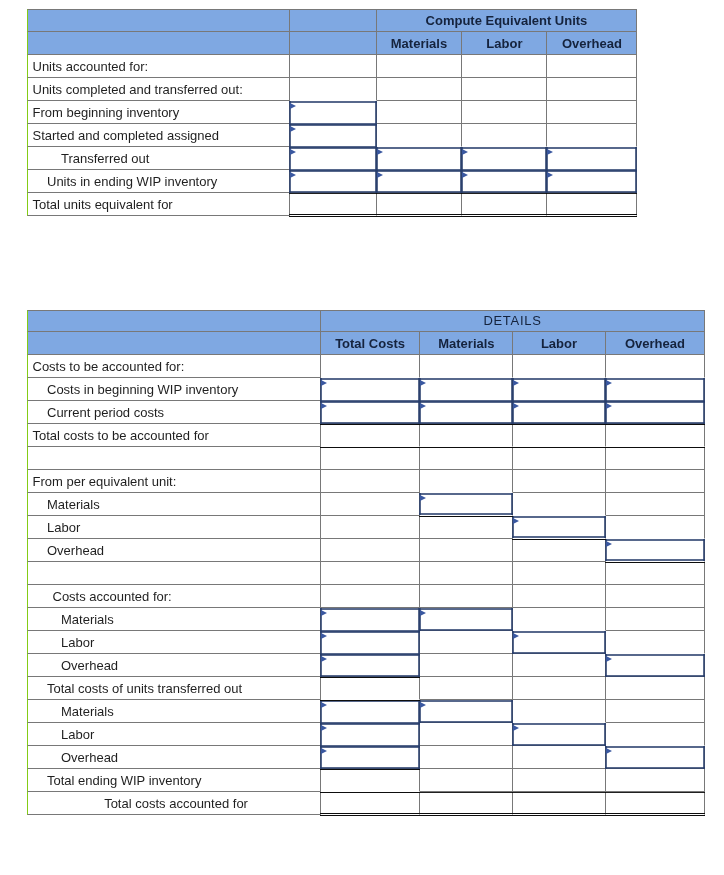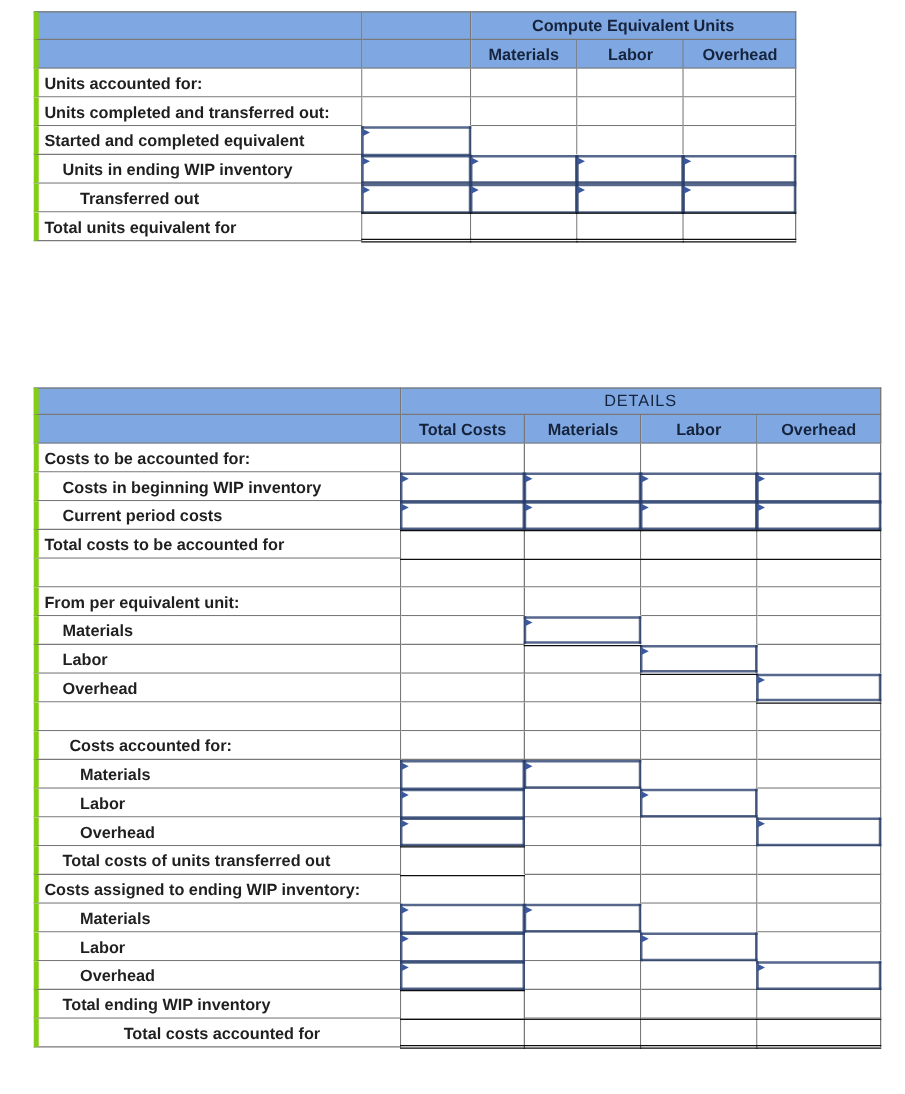--- a/index.html
+++ b/index.html
@@ -12,21 +12,21 @@
   table.grid{
     position:absolute;border-collapse:separate;border-spacing:0;table-layout:fixed;
     font-size:13px;color:#1f1f1f;
   }
   table.grid td{
     border-right:1px solid #787878;
     border-bottom:1px solid #787878;
     padding:0;margin:0;box-sizing:border-box;
     vertical-align:middle;position:relative;background:#ffffff;
   }
-  table.grid tr td:first-child{border-left:4px solid #84cc16;font-weight:bold;}
+  table.grid tr td:first-child{border-left:1px solid #84cc16;}
   table.grid tr:first-child td{border-top:1px solid #787878;}
   table.grid td.hdr{background:#7fa8e2;}
   table.grid td.hdrc.nb{font-weight:normal;letter-spacing:0.7px;}
   table.grid td.hdrc{background:#7fa8e2;text-align:center;font-weight:bold;color:#15233d;font-size:13px;}
   td.lbl{white-space:nowrap;}
   .tx{display:block;}
   .i0{padding-left:4.5px}
   .i1{padding-left:19px}
   .i2{padding-left:33px}
   .ibox{
@@ -115,36 +115,104 @@
           <td class="lbl" style="height: 23px;">
             <span class="tx i0">Units completed and transferred out:</span>
           </td>
           <td class="nbb"></td>
           <td></td>
           <td></td>
           <td></td>
         </tr>
         <tr style="height: 23px;">
           <td class="lbl" style="height: 23px;">
-            <span class="tx i0">Started and completed equivalent</span>
-          </td>
-          <td class="nbb">
-            <div class="ibox stk">
-              <span class="bx">
-                <i class="t"></i>
-                <i class="r"></i>
-                <i class="b"></i>
-                <i class="l"></i>
-              </span>
-              <span class="tri"></span>
-            </div>
-          </td>
-          <td class="nbb"></td>
-          <td class="nbb"></td>
-          <td class="nbb"></td>
+            <span class="tx i0">From beginning inventory</span>
+          </td>
+          <td class="nbb">
+            <div class="ibox stk">
+              <span class="bx">
+                <i class="t"></i>
+                <i class="r"></i>
+                <i class="b"></i>
+                <i class="l"></i>
+              </span>
+              <span class="tri"></span>
+            </div>
+          </td>
+          <td></td>
+          <td></td>
+          <td></td>
+        </tr>
+        <tr style="height: 23px;">
+          <td class="lbl" style="height: 23px;">
+            <span class="tx i0">Started and completed assigned</span>
+          </td>
+          <td class="nbb">
+            <div class="ibox stk">
+              <span class="bx">
+                <i class="t"></i>
+                <i class="r"></i>
+                <i class="b"></i>
+                <i class="l"></i>
+              </span>
+              <span class="tri"></span>
+            </div>
+          </td>
+          <td class="nbb"></td>
+          <td class="nbb"></td>
+          <td class="nbb"></td>
+        </tr>
+        <tr style="height: 23px;">
+          <td class="lbl" style="height: 23px;">
+            <span class="tx i2">Transferred out</span>
+          </td>
+          <td class="nbb">
+            <div class="ibox stk">
+              <span class="bx">
+                <i class="t"></i>
+                <i class="r"></i>
+                <i class="b"></i>
+                <i class="l"></i>
+              </span>
+              <span class="tri"></span>
+            </div>
+          </td>
+          <td class="nbb">
+            <div class="ibox stk">
+              <span class="bx">
+                <i class="t"></i>
+                <i class="r"></i>
+                <i class="b"></i>
+                <i class="l"></i>
+              </span>
+              <span class="tri"></span>
+            </div>
+          </td>
+          <td class="nbb">
+            <div class="ibox stk">
+              <span class="bx">
+                <i class="t"></i>
+                <i class="r"></i>
+                <i class="b"></i>
+                <i class="l"></i>
+              </span>
+              <span class="tri"></span>
+            </div>
+          </td>
+          <td class="nbb">
+            <div class="ibox stk">
+              <span class="bx">
+                <i class="t"></i>
+                <i class="r"></i>
+                <i class="b"></i>
+                <i class="l"></i>
+              </span>
+              <span class="tri"></span>
+            </div>
+          </td>
         </tr>
         <tr style="height: 23px;">
           <td class="lbl" style="height: 23px;">
             <span class="tx i1">Units in ending WIP inventory</span>
           </td>
           <td>
             <div class="ibox">
               <span class="bx">
                 <i class="t"></i>
                 <i class="r"></i>
@@ -171,69 +239,20 @@
                 <i class="t"></i>
                 <i class="r"></i>
                 <i class="b"></i>
                 <i class="l"></i>
               </span>
               <span class="tri"></span>
             </div>
           </td>
           <td>
             <div class="ibox">
-              <span class="bx">
-                <i class="t"></i>
-                <i class="r"></i>
-                <i class="b"></i>
-                <i class="l"></i>
-              </span>
-              <span class="tri"></span>
-            </div>
-          </td>
-        </tr>
-        <tr style="height: 23px;">
-          <td class="lbl" style="height: 23px;">
-            <span class="tx i2">Transferred out</span>
-          </td>
-          <td class="nbb">
-            <div class="ibox stk">
-              <span class="bx">
-                <i class="t"></i>
-                <i class="r"></i>
-                <i class="b"></i>
-                <i class="l"></i>
-              </span>
-              <span class="tri"></span>
-            </div>
-          </td>
-          <td class="nbb">
-            <div class="ibox stk">
-              <span class="bx">
-                <i class="t"></i>
-                <i class="r"></i>
-                <i class="b"></i>
-                <i class="l"></i>
-              </span>
-              <span class="tri"></span>
-            </div>
-          </td>
-          <td class="nbb">
-            <div class="ibox stk">
-              <span class="bx">
-                <i class="t"></i>
-                <i class="r"></i>
-                <i class="b"></i>
-                <i class="l"></i>
-              </span>
-              <span class="tri"></span>
-            </div>
-          </td>
-          <td class="nbb">
-            <div class="ibox stk">
               <span class="bx">
                 <i class="t"></i>
                 <i class="r"></i>
                 <i class="b"></i>
                 <i class="l"></i>
               </span>
               <span class="tri"></span>
             </div>
           </td>
         </tr>
@@ -568,29 +587,20 @@
           <td class="lbl" style="height: 23px;">
             <span class="tx i1">Total costs of units transferred out</span>
           </td>
           <td class="sgl"></td>
           <td></td>
           <td></td>
           <td></td>
         </tr>
         <tr style="height: 23px;">
           <td class="lbl" style="height: 23px;">
-            <span class="tx i0">Costs assigned to ending WIP inventory:</span>
-          </td>
-          <td class="nbb"></td>
-          <td class="nbb"></td>
-          <td></td>
-          <td></td>
-        </tr>
-        <tr style="height: 23px;">
-          <td class="lbl" style="height: 23px;">
             <span class="tx i2">Materials</span>
           </td>
           <td class="nbb">
             <div class="ibox stk">
               <span class="bx">
                 <i class="t"></i>
                 <i class="r"></i>
                 <i class="b"></i>
                 <i class="l"></i>
               </span>

